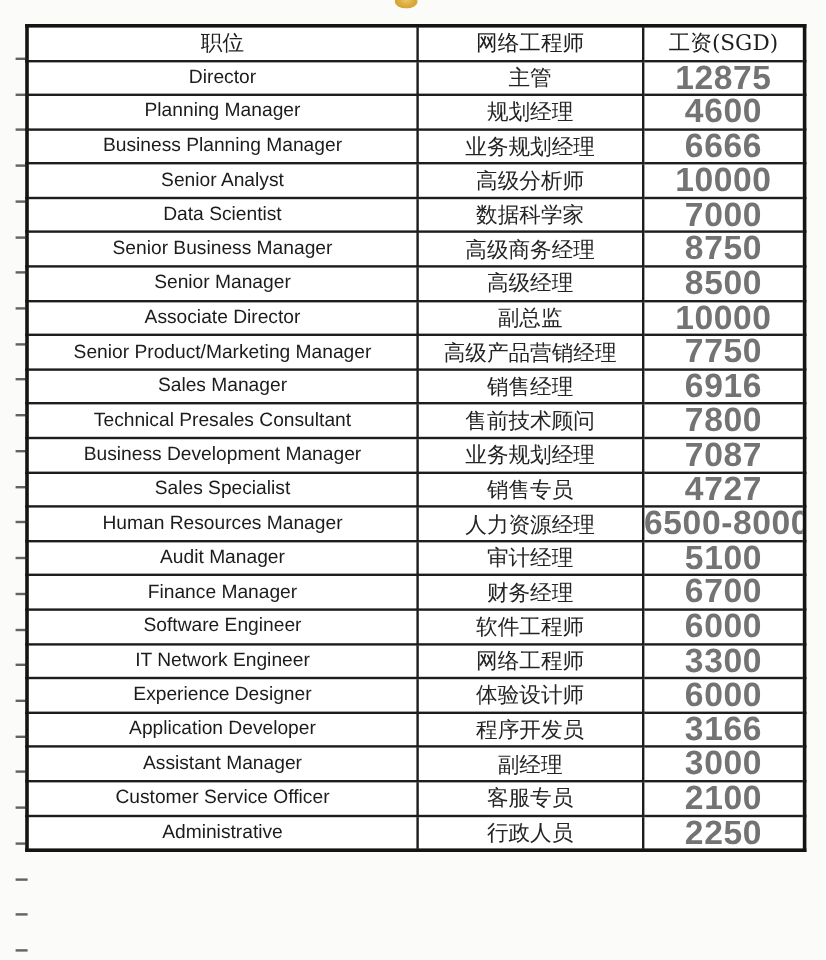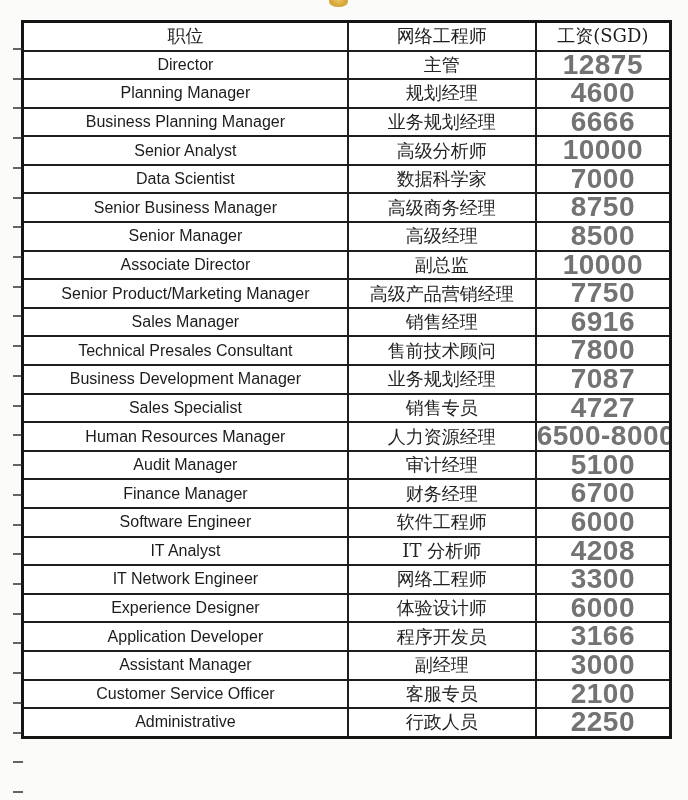--- a/index.html
+++ b/index.html
@@ -184,25 +184,20 @@
           </tr>
           <tr>
             <td class="en">Finance Manager</td>
             <td class="cn">财务经理</td>
             <td class="salary">6700</td>
           </tr>
           <tr>
             <td class="en">Software Engineer</td>
             <td class="cn">软件工程师</td>
             <td class="salary">6000</td>
-          </tr>
-          <tr>
-            <td class="en">IT Analyst</td>
-            <td class="cn">IT 分析师</td>
-            <td class="salary">4208</td>
           </tr>
           <tr>
             <td class="en">IT Network Engineer</td>
             <td class="cn">网络工程师</td>
             <td class="salary">3300</td>
           </tr>
           <tr>
             <td class="en">Experience Designer</td>
             <td class="cn">体验设计师</td>
             <td class="salary">6000</td>

